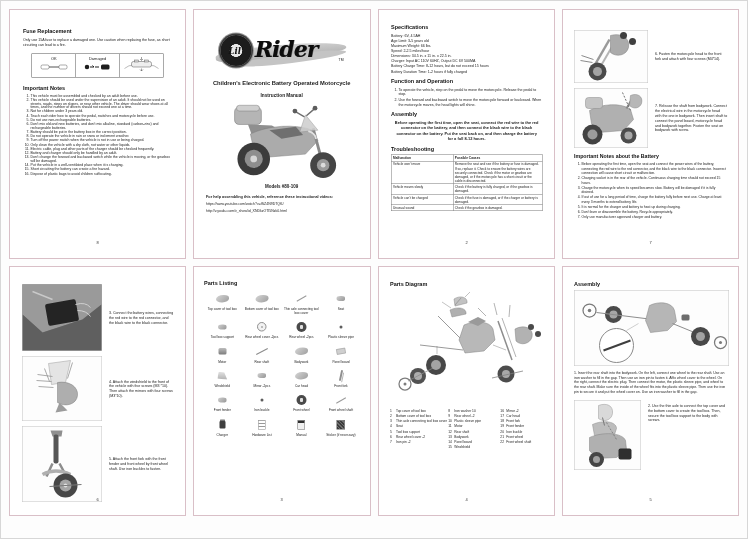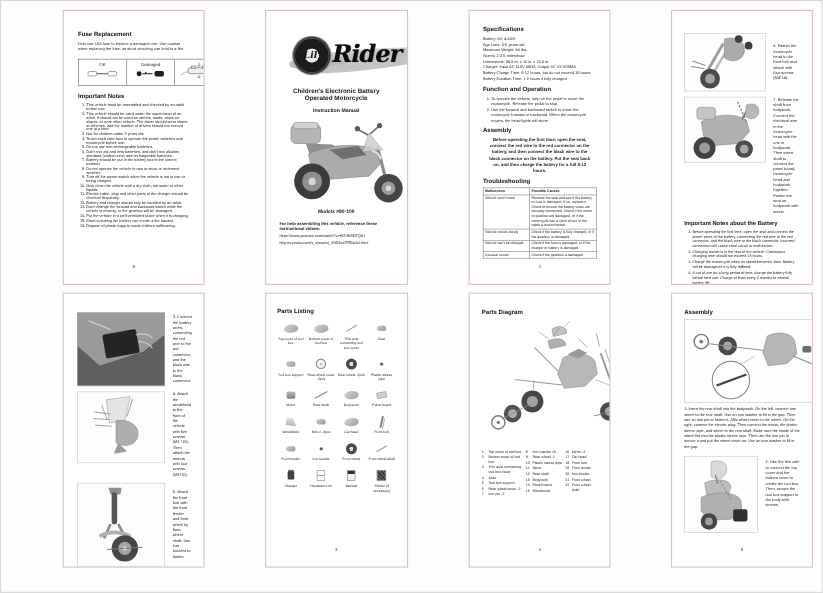--- a/index.html
+++ b/index.html
@@ -1,18 +1,18 @@
 <!DOCTYPE html>
 <html><head>
 <meta charset="utf-8">
 <style>
   html,body{margin:0;padding:0;background:#fdfdfd;}
   body{width:748px;height:539px;font-family:"Liberation Sans",sans-serif;color:#1a1a1a;position:relative;overflow:hidden;border:1px solid #d7d7d7;box-sizing:border-box;}
   .grid{display:grid;grid-template-columns:repeat(4,1fr);grid-template-rows:repeat(2,1fr);gap:7px;padding:8px;height:523px;box-sizing:border-box;}
-  .page{background:#fff;border:1px solid #d9bfc7;position:relative;overflow:hidden;margin-left:48px;}
+  .page{background:#fff;border:1px solid #d9bfc7;position:relative;overflow:hidden;}
   .inner{width:200%;height:200%;transform:scale(.5);transform-origin:0 0;box-sizing:border-box;position:relative;}
   .folio{position:absolute;bottom:26px;left:0;right:0;text-align:center;font-size:8px;color:#333;}
   h2{font-size:11px;margin:0 0 6px 0;font-weight:bold;color:#111;}
   .small{font-size:7.2px;line-height:1.35;}
   .tiny{font-size:6.6px;line-height:1.3;}
   ol{margin:3px 0 0 0;padding-left:15px;}
   ol li{margin-bottom:1.5px;}
   
   .p-fuse .inner{padding:36px 26px;}
   .fusebox{display:flex;width:262px;margin:14px auto 4px auto;border:1px solid #555;}

